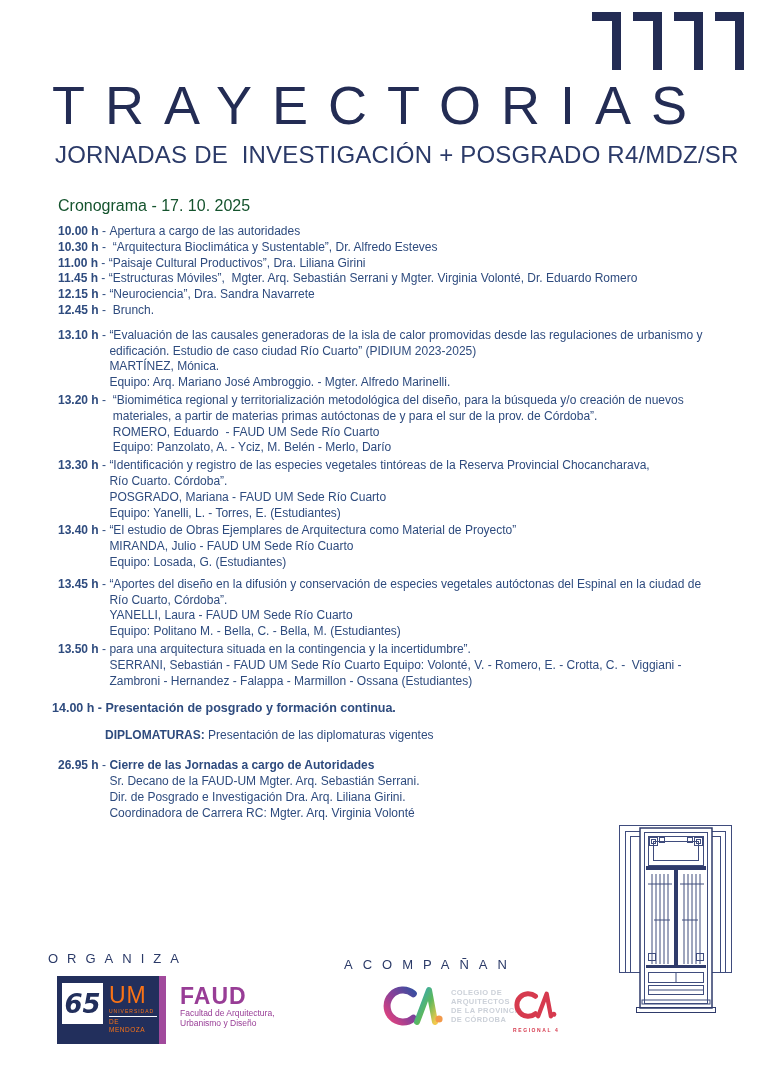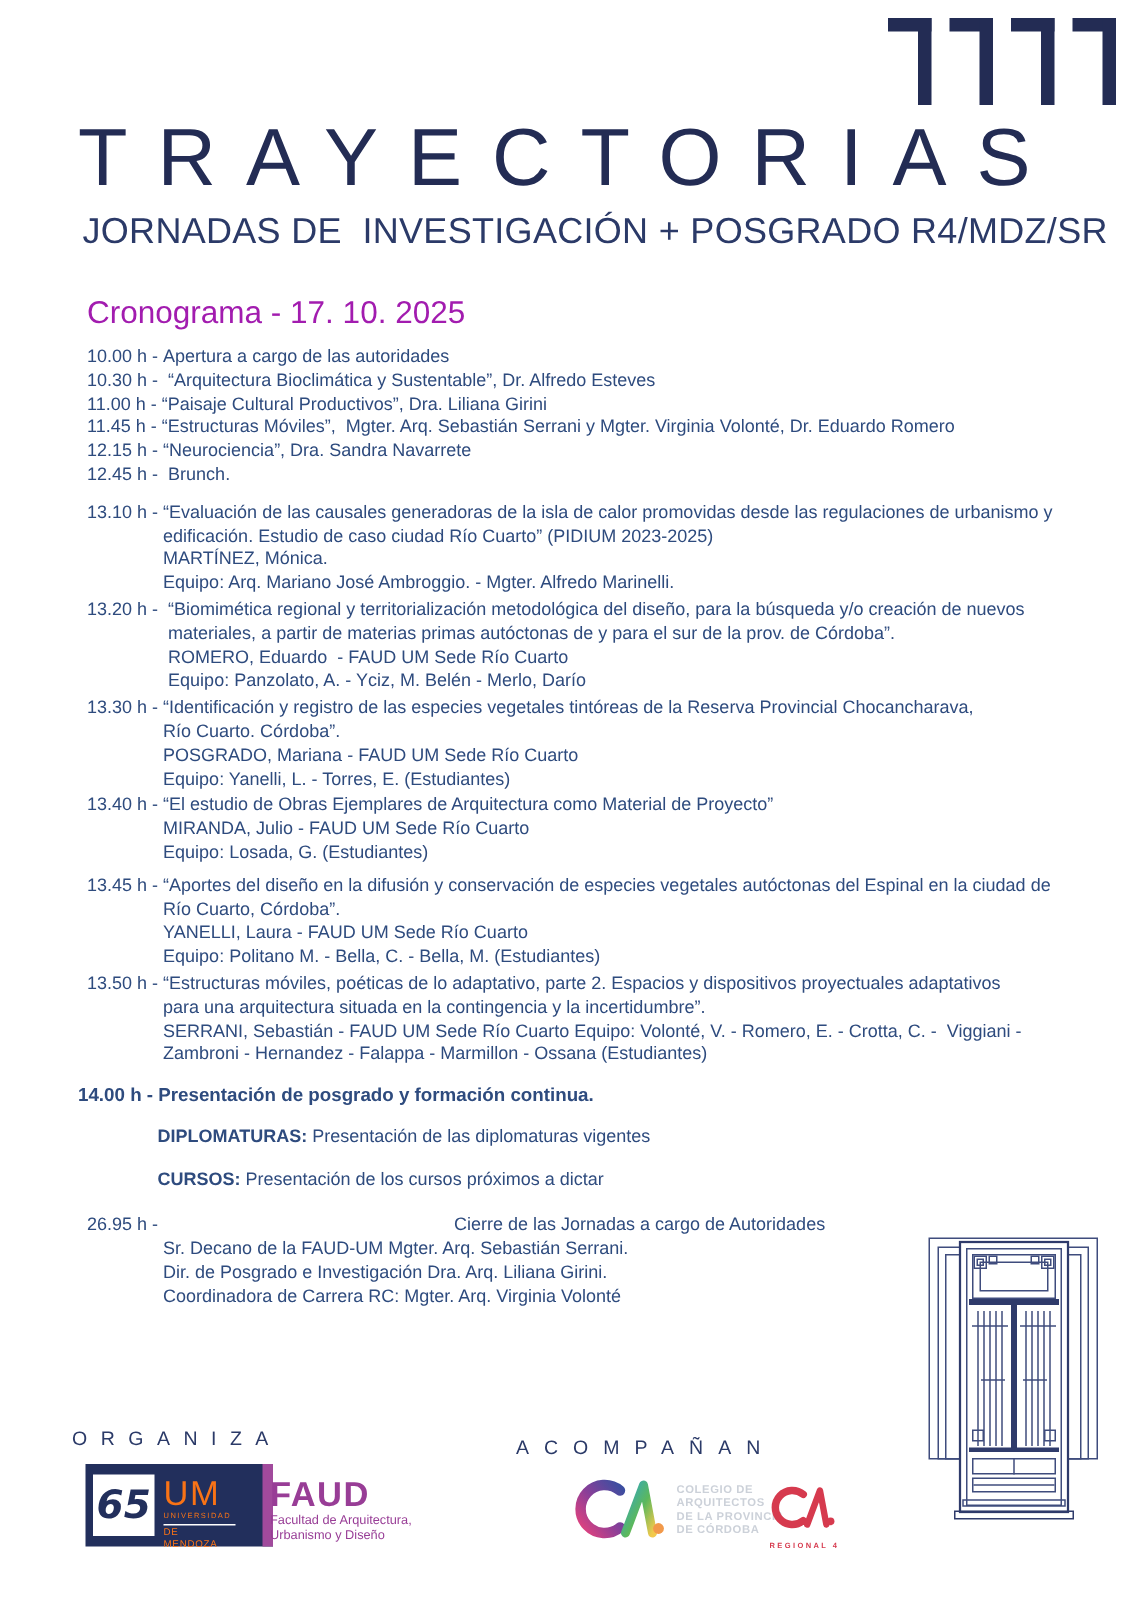--- a/index.html
+++ b/index.html
@@ -11,40 +11,40 @@
   .digit{position:relative;width:29px;height:58px;}
   .digit::before{content:"";position:absolute;top:0;left:0;right:0;height:9px;background:#232c54;}
   .digit::after{content:"";position:absolute;top:0;right:0;width:9px;bottom:0;background:#232c54;}
   .title{position:absolute;top:74px;left:52px;font-size:54px;letter-spacing:20px;
          color:#232c54;font-weight:400;white-space:nowrap;}
   .subtitle{position:absolute;top:141px;left:55px;font-size:24px;letter-spacing:0.2px;
             color:#2b3a68;font-weight:400;white-space:pre;}
 
   
   .content{position:absolute;top:197px;left:58px;right:16px;}
-  .cron-heading{font-size:21px;color:#a21caf;margin:0 0 9px 0;font-weight:400;}
+  .cron-heading{font-size:16px;color:#14532d;margin:0 0 9px 0;font-weight:400;}
   .session{display:flex;align-items:flex-start;font-size:12px;line-height:15.8px;}
-  .session .time{font-weight:normal;white-space:nowrap;text-align:center;}
+  .session .time{font-weight:bold;white-space:nowrap;}
   .session .dash{white-space:pre;}
   .session .lines{flex:1;}
   .line{white-space:pre-wrap;}
   .gap-lg{margin-top:9px;}
   .gap-sm{margin-top:6px;}
   .gap-xs{margin-top:2px;}
   .posgrado-head{margin-top:11px;margin-left:-6px;font-weight:bold;font-size:12.5px;line-height:16px;}
   .indent-block{margin-top:11px;padding-left:47px;font-size:12px;line-height:16px;}
   .lead-label{font-weight:bold;}
   .cursos-line{margin-top:13px;padding-left:47px;font-size:12px;line-height:16px;}
   .closing{margin-top:15px;}
 
   
   .organiza{position:absolute;left:48px;top:951px;font-size:13px;letter-spacing:9px;color:#2b3a68;}
   .acompanan{position:absolute;left:344px;top:957px;font-size:13px;letter-spacing:10px;color:#2b3a68;}
 
-  .um-logo{position:absolute;left:57px;top:976px;width:109px;height:55px;background:#222f5c;display:flex;padding-left:16px;}
+  .um-logo{position:absolute;left:57px;top:976px;width:109px;height:68px;background:#222f5c;display:flex;}
   .um-65{position:absolute;left:5px;top:7px;width:41px;height:41px;background:#fff;
          display:flex;align-items:center;justify-content:center;
          font-family:"DejaVu Sans",sans-serif;font-weight:bold;font-size:26px;color:#222f5c;font-style:italic;}
   .um-right{position:absolute;left:52px;top:6px;width:48px;color:#f97316;}
   .um-initials{font-size:23px;font-weight:400;letter-spacing:1px;line-height:26px;}
   .um-uni{font-size:5px;letter-spacing:1px;line-height:7px;}
   .um-mendoza{font-size:6.5px;letter-spacing:0.5px;line-height:8px;border-top:1px solid #fff;margin-top:1px;padding-top:1px;}
   .um-strip{position:absolute;right:0;top:0;width:7px;height:100%;background:#a14a9c;}
 
   .faud{position:absolute;left:180px;top:984px;color:#983d96;}
@@ -167,39 +167,35 @@
             <div class="line">“Aportes del diseño en la difusión y conservación de especies vegetales autóctonas del Espinal en la ciudad de</div>
             <div class="line">Río Cuarto, Córdoba”.</div>
             <div class="line">YANELLI, Laura - FAUD UM Sede Río Cuarto</div>
             <div class="line">Equipo: Politano M. - Bella, C. - Bella, M. (Estudiantes)</div>
           </div>
         </div>
         <div class="session gap-xs">
           <span class="time">13.50 h</span>
           <span class="dash"> - </span>
           <div class="lines">
-            <div class="line">“Estructuras móviles, poéticas de lo adaptativo, parte 2. Espacios y dispositivos proyectuales adaptativos</div>
             <div class="line">para una arquitectura situada en la contingencia y la incertidumbre”.</div>
             <div class="line">SERRANI, Sebastián - FAUD UM Sede Río Cuarto Equipo: Volonté, V. - Romero, E. - Crotta, C. -  Viggiani -</div>
             <div class="line">Zambroni - Hernandez - Falappa - Marmillon - Ossana (Estudiantes)</div>
           </div>
         </div>
       </div>
 
     <div class="posgrado-head">
       <span>14.00 h</span><span class="dash"> - </span><span>Presentación de posgrado y formación continua.</span>
     </div>
 
     <div class="indent-block">
       <div class="line"><span class="lead-label">DIPLOMATURAS:</span><span> Presentación de las diplomaturas vigentes</span></div>
     </div>
 
-    <div class="cursos-line">
-      <span class="lead-label">CURSOS:</span><span> Presentación de los cursos próximos a dictar</span>
-    </div>
 
     <div class="session closing">
       <span class="time">26.95 h</span>
       <span class="dash"> - </span>
       <div class="lines">
         <div class="line time">Cierre de las Jornadas a cargo de Autoridades</div>
         <div id="closing-lines">
             <div class="line">Sr. Decano de la FAUD-UM Mgter. Arq. Sebastián Serrani.</div>
             <div class="line">Dir. de Posgrado e Investigación Dra. Arq. Liliana Girini.</div>
             <div class="line">Coordinadora de Carrera RC: Mgter. Arq. Virginia Volonté</div>

